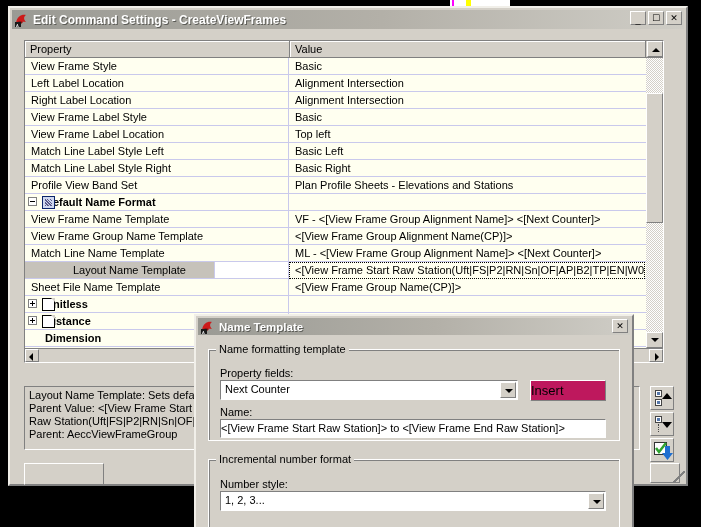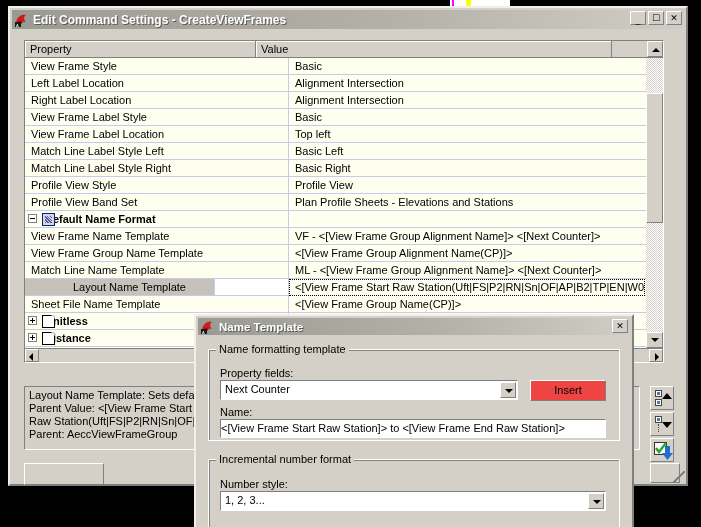--- a/index.html
+++ b/index.html
@@ -55,21 +55,21 @@
     position:absolute;left:0;top:0;right:0;height:17px;
     background:#d4d0c8;display:flex;
     border-bottom:1px solid #808080;box-sizing:border-box;
   }
   .hdr-cell{
     height:16px;line-height:16px;padding-left:5px;font-size:11px;color:#000;
     border-right:1px solid #808080;
     box-shadow:inset 1px 1px 0 #ffffff;
     box-sizing:border-box;background:#d4d0c8;
   }
-  .hdr-prop{width:231px;}
+  .hdr-prop{width:265px;}
   .hdr-val{width:356px;}
   .hdr-up{
     width:16px;height:16px;background:#d4d0c8;margin-left:auto;
     border:1px solid;border-color:#ffffff #808080 #808080 #ffffff;
     box-sizing:border-box;position:relative;
   }
   .hdr-up:after{content:"";position:absolute;left:4px;top:6px;
     border-left:4px solid transparent;border-right:4px solid transparent;border-bottom:4px solid #000;}
 
   .rows{position:absolute;left:0;top:17px;width:621px;bottom:14px;overflow:hidden;background:#fffff0;}
@@ -198,21 +198,21 @@
     box-sizing:border-box;font-size:11px;line-height:17px;padding-left:4px;
     overflow:hidden;white-space:nowrap;
   }
   .combo .arrow{
     position:absolute;right:1px;top:1px;width:16px;bottom:1px;background:#d4d0c8;
     border:1px solid;border-color:#ffffff #808080 #808080 #ffffff;box-sizing:border-box;
   }
   .combo .arrow:after{content:"";position:absolute;left:4px;top:6px;
     border-left:4px solid transparent;border-right:4px solid transparent;border-top:4px solid #000;}
   .pbtn{
-    position:absolute;background:#ef4444;text-align:center;font-size:11px;
+    position:absolute;background:#be185d;text-align:left;font-size:13px;
     border:1px solid;border-color:#ffffff #808080 #808080 #ffffff;
     box-sizing:border-box;line-height:19px;
   }
 </style>
 </head>
 <body>
 
 <div class="desktop">
 
   <div class="artifact">
@@ -278,24 +278,20 @@
           </div>
           <div class="row child">
             <div class="cell-p">Match Line Label Style Left</div>
             <div class="cell-v">Basic Left</div>
           </div>
           <div class="row child">
             <div class="cell-p">Match Line Label Style Right</div>
             <div class="cell-v">Basic Right</div>
           </div>
           <div class="row child">
-            <div class="cell-p">Profile View Style</div>
-            <div class="cell-v">Profile View</div>
-          </div>
-          <div class="row child">
             <div class="cell-p">Profile View Band Set</div>
             <div class="cell-v">Plan Profile Sheets - Elevations and Stations</div>
           </div>
           <div class="row grp">
             <span class="twisty"></span>
             <span class="nodeico sel"></span>
             <div class="cell-p">Default Name Format</div>
             <div class="cell-v"></div>
           </div>
           <div class="row child">

